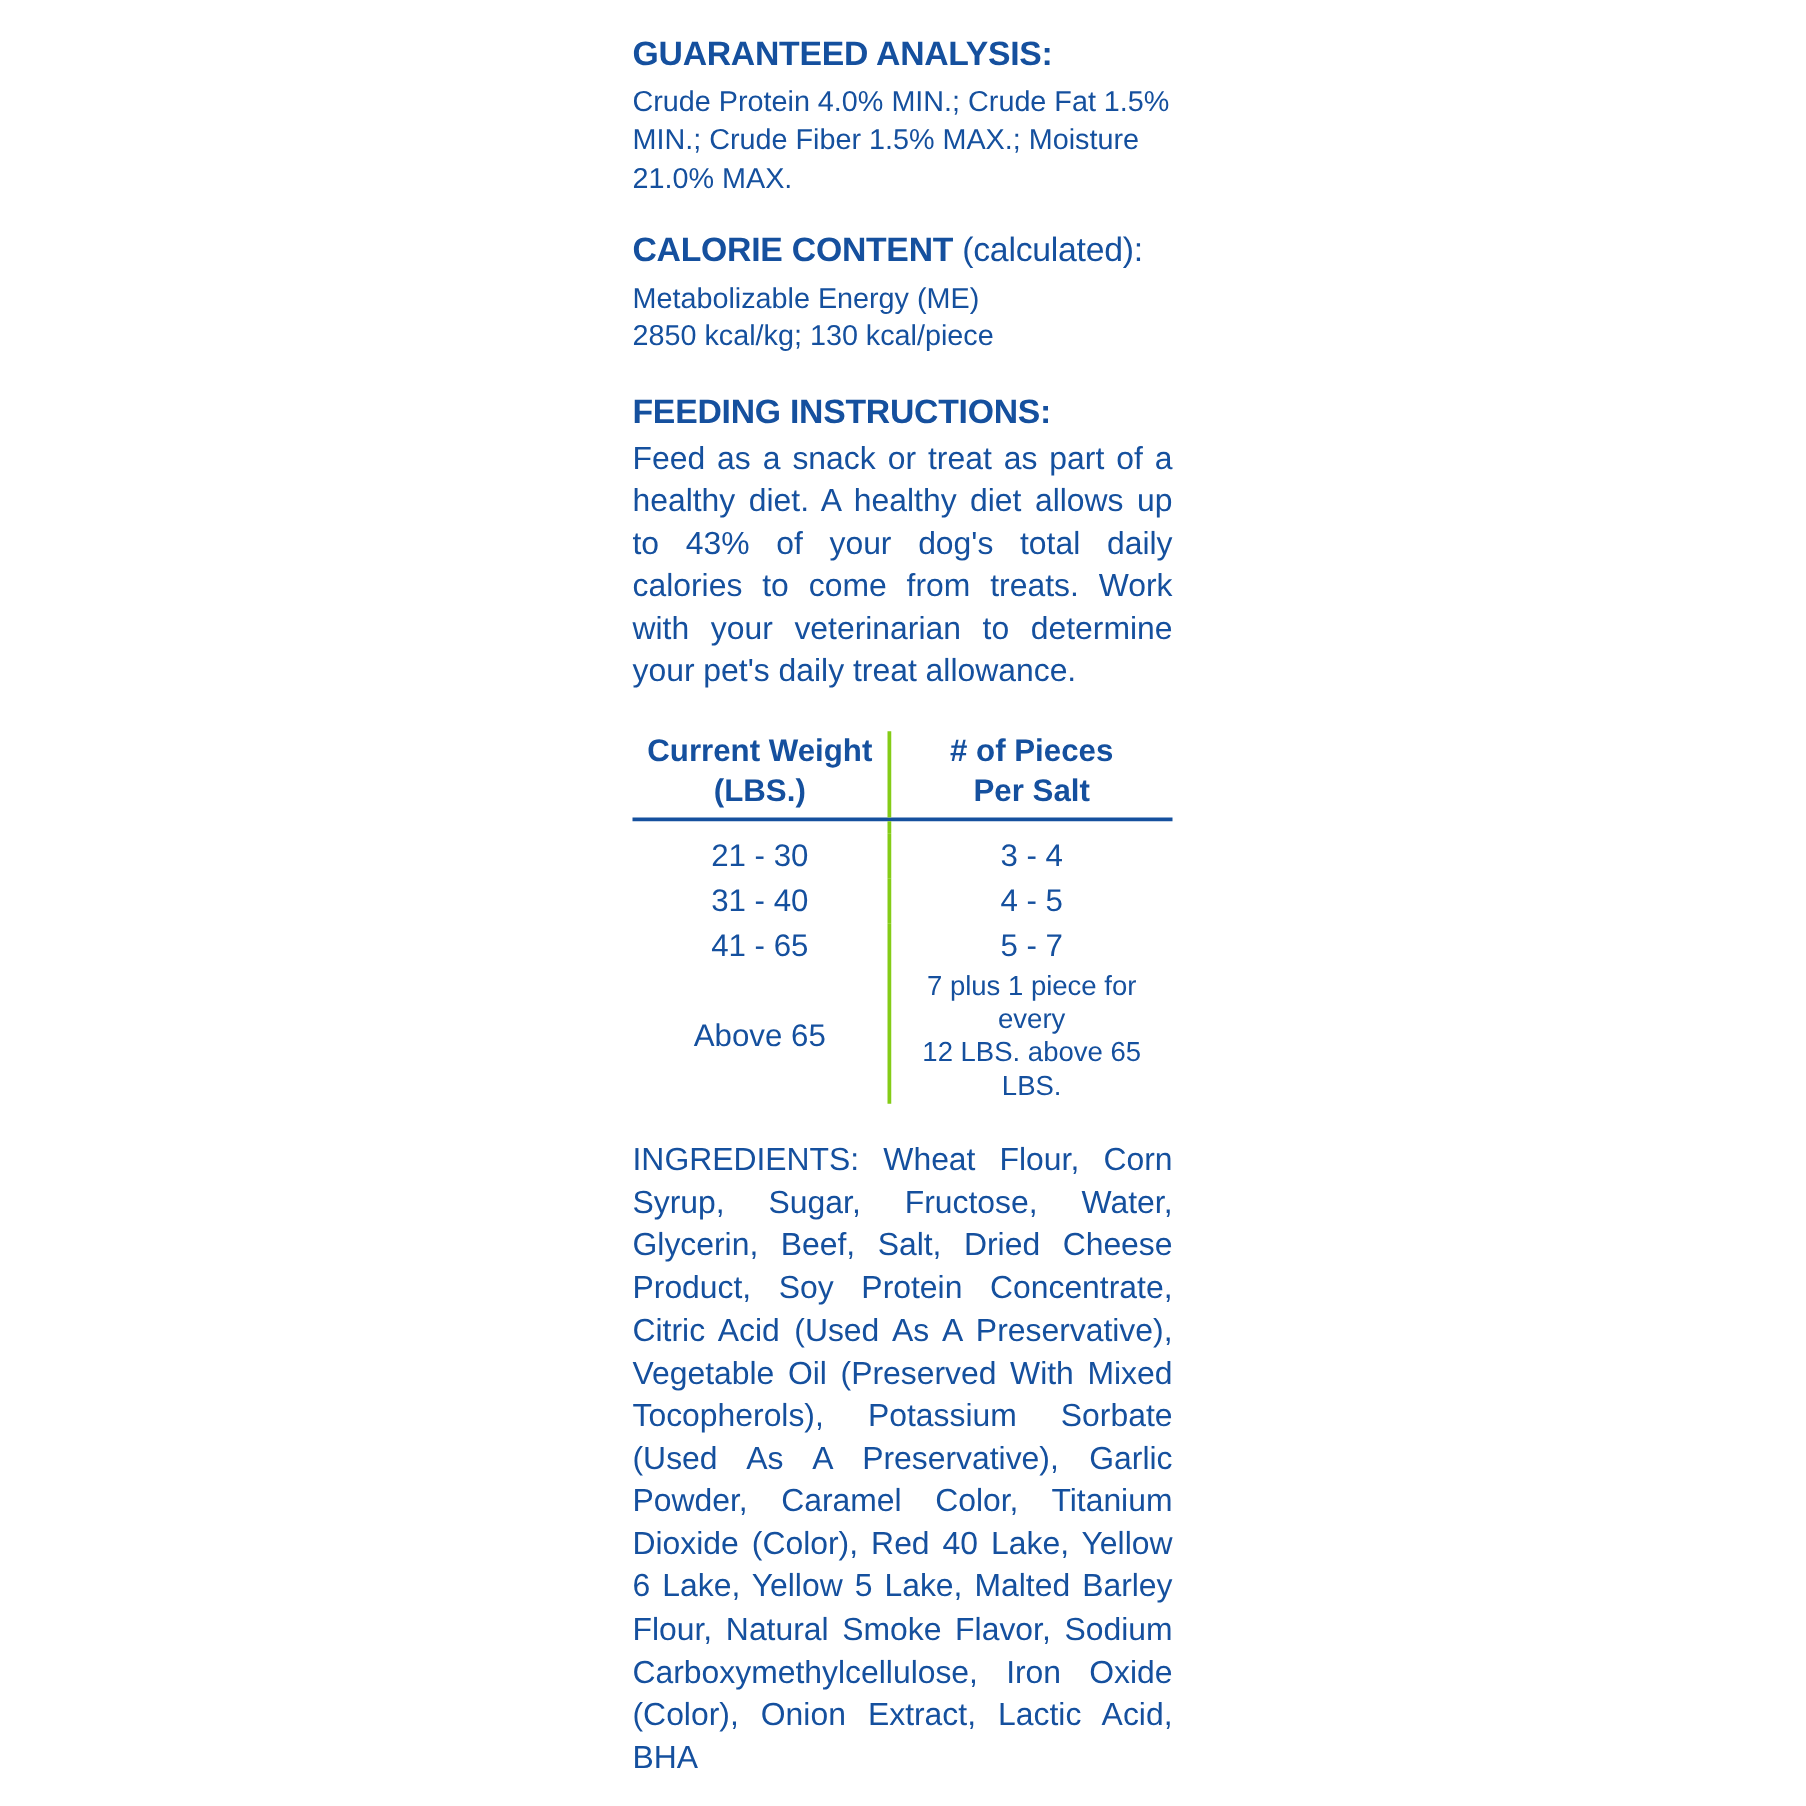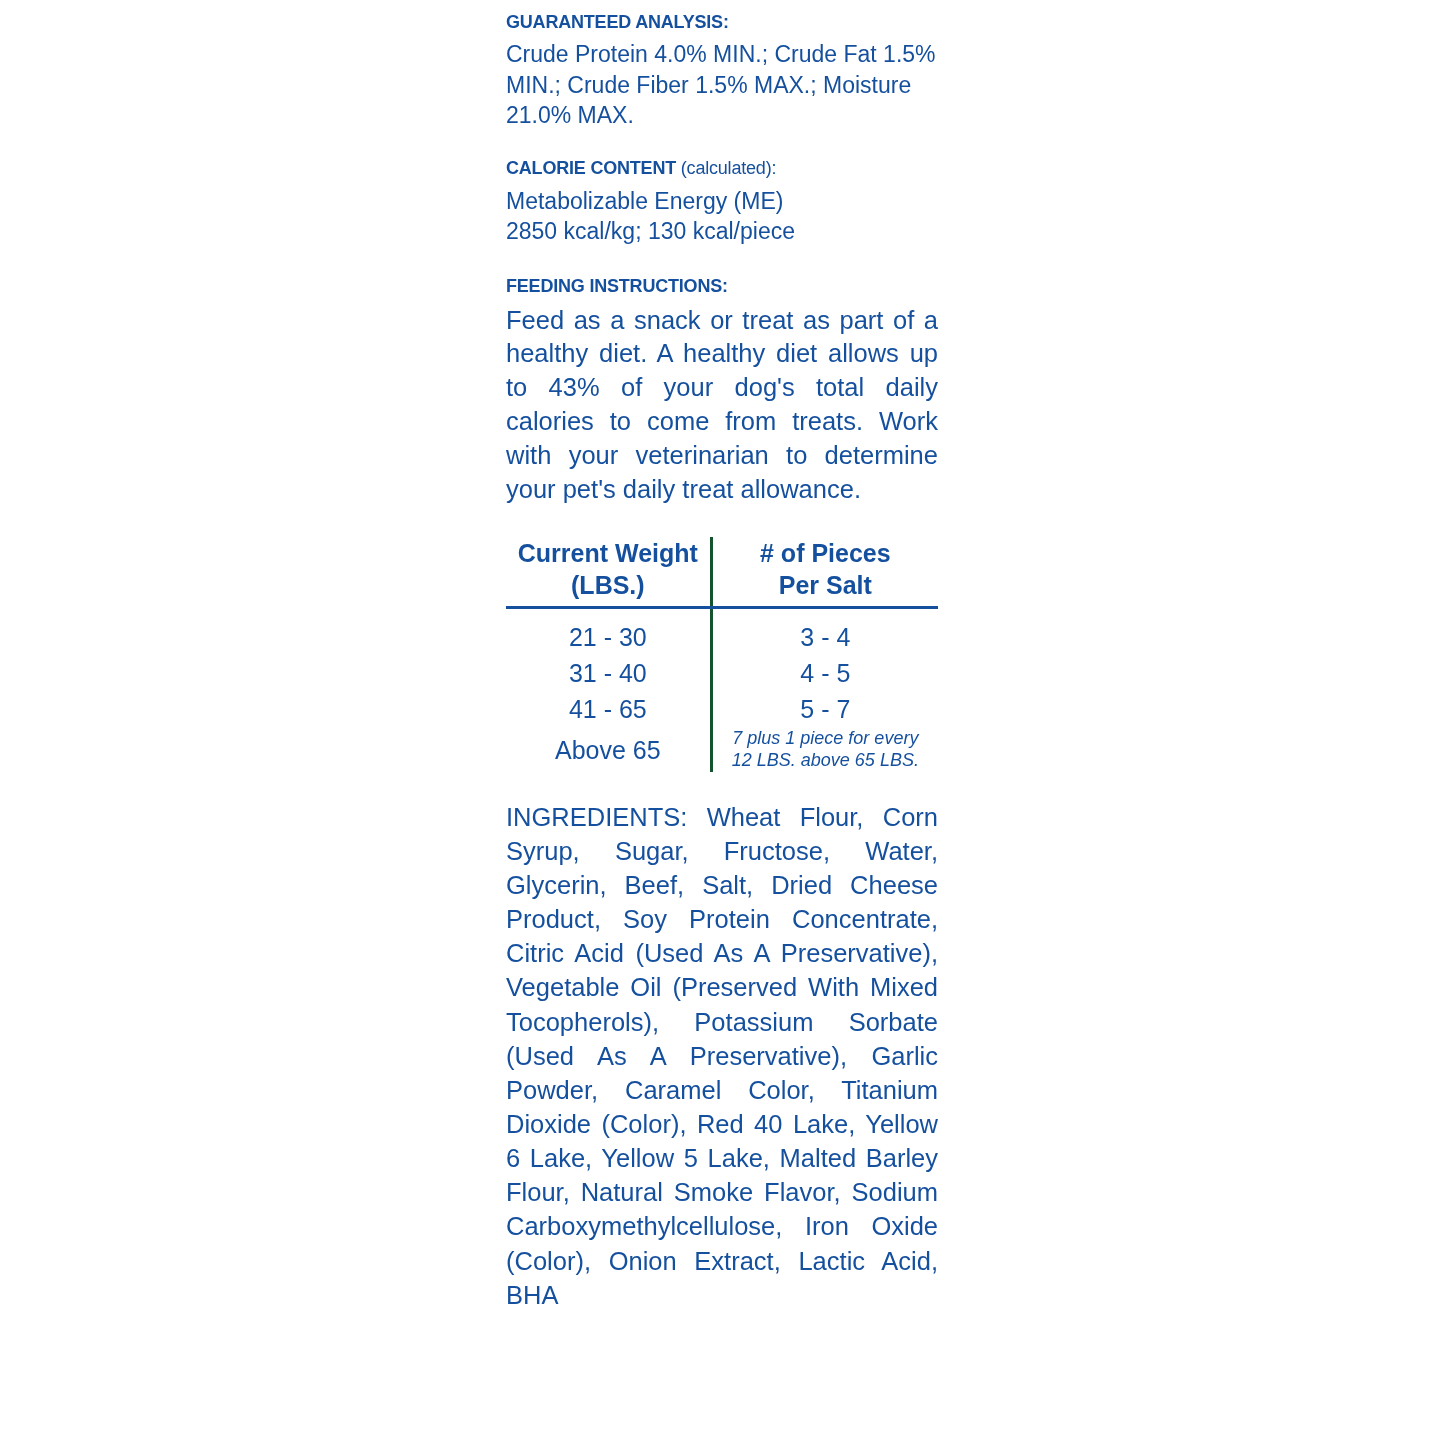--- a/index.html
+++ b/index.html
@@ -21,24 +21,24 @@
     box-sizing: border-box;
   }
   .panel {
     position: absolute;
     left: 506px;
     top: 12px;
     width: 432px;
   }
   .sec-head {
     font-weight: bold;
-    font-size: 18px;
+    font-size: 27px;
     letter-spacing: -0.2px;
     line-height: 1.18;
-    margin: 0 0 6px 0;
+    margin: 16px 0 6px 0;
   }
   .sec-head .reg {
     font-weight: normal;
   }
   .body-text {
     font-size: 23px;
     line-height: 1.32;
     margin: 0;
   }
   .block-ga { margin-top: 0px; }
@@ -66,44 +66,43 @@
   }
   table.feed-table td {
     padding: 0;
     line-height: 1.45;
     font-size: 25px;
     text-align: center;
   }
   .col-left {
     width: 205px;
     text-align: center;
-    border-right: 3px solid #14532d;
+    border-right: 3px solid #84cc16;
   }
   .col-right {
     width: 227px;
     text-align: center;
   }
   .hdr-row .col-left, .hdr-row .col-right {
     vertical-align: top;
     padding-bottom: 4px;
   }
   .rule-row td {
     padding: 0;
     height: 3px;
   }
   .rule-line {
     height: 3px;
     background: #15509e;
     width: 100%;
   }
   .spacer-row td { height: 10px; }
   .small-note {
-    font-size: 18px;
+    font-size: 22px;
     line-height: 1.22;
-    font-style: italic;
   }
 
   
   .ingredients {
     margin-top: 28px;
     font-size: 25.5px;
     line-height: 1.34;
     text-align: justify;
     text-align-last: left;
   }

